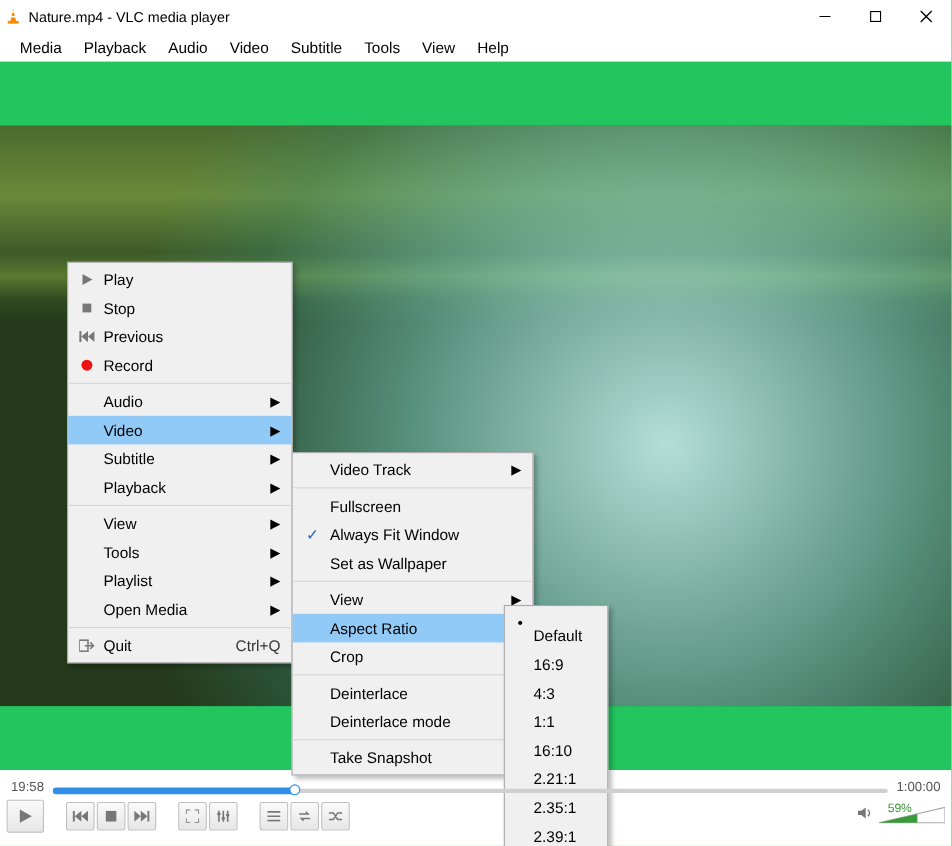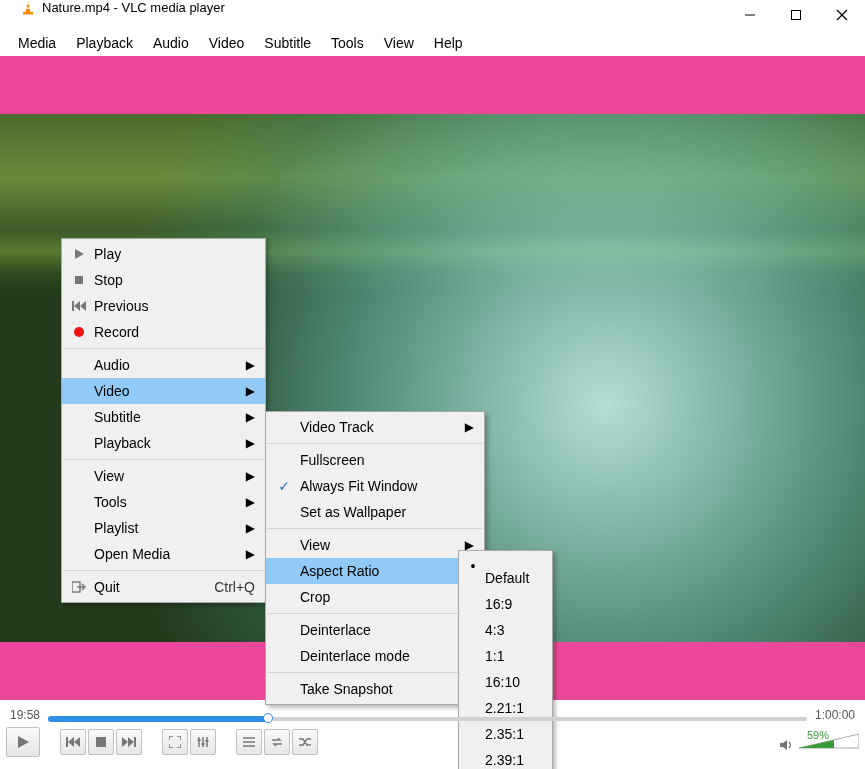--- a/index.html
+++ b/index.html
@@ -1,30 +1,30 @@
 <!DOCTYPE html>
 <html><head>
 <meta charset="utf-8">
 <style>
   * { box-sizing: border-box; margin: 0; padding: 0; font-family: "Segoe UI", Tahoma, sans-serif; }
   body { width: 865px; height: 769px; background: #fff; position: relative; overflow: hidden; font-size: 14px; }
 
   
-  .titlebar { height: 30px; display: flex; align-items: flex-start; padding-left: 20px; }
+  .titlebar { height: 30px; display: flex; align-items: center; padding-left: 4px; }
   .titlebar .vlc-logo { width: 16px; height: 16px; margin-right: 6px; }
   .titlebar .title { font-size: 13px; color: #000; }
   .winbtns { margin-left: auto; display: flex; }
   .winbtn { width: 46px; height: 30px; display: flex; align-items: center; justify-content: center; font-size: 14px; color: #000; }
 
   
   .menubar { height: 26px; display: flex; align-items: center; padding-left: 8px; gap: 0; color: #000; text-align: center; }
   .menubar .menuitem { padding: 3px 10px; font-size: 14px; cursor: default; }
 
   
-  .video-stage { position: relative; width: 100%; height: 644px; background: #ec4899; }
+  .video-stage { position: relative; width: 100%; height: 644px; background: #22c55e; }
   .video-frame { position: absolute; left: 0; right: 0; top: 58px; bottom: 58px; overflow: hidden; }
   .nature {
     position:absolute; inset:0;
     background:
       radial-gradient(circle at 70% 55%, rgba(195,240,235,.9) 0%, rgba(120,200,190,.6) 35%, rgba(60,140,120,.3) 60%, rgba(30,90,70,0) 75%),
       linear-gradient(180deg, #4a6a2e 0%, #6a8a3a 12%, #3d5a28 22%, #5a7a30 26%, #2f4a20 30%, #243a1a 34%),
       linear-gradient(180deg, #6f662e 34%, #8a8240 40%, #a0a060 46%, #7aa090 55%, #6fb8b0 65%, #5aa8a0 75%, #3a7a70 88%, #234a42 100%);
   }
 
   
@@ -57,21 +57,21 @@
   .slider .fill { position:absolute; left:0; width:29%; top:2px; height:6px; background:#2f8fe6; border-radius:3px; }
   .slider .thumb { position:absolute; left:29%; top:-1px; width:10px; height:10px; margin-left:-5px; background:#fff; border:1px solid #2f8fe6; border-radius:50%; }
 
   
   .toolbar { display:flex; align-items:center; height: 40px; padding: 0 6px; gap:6px; }
   .tbgroup { display:flex; gap:2px; }
   .tbtn { width:26px; height:26px; border:1px solid #bfbfbf; background:linear-gradient(#fafafa,#e6e6e6); display:flex; align-items:center; justify-content:center; color:#555; font-size:12px; border-radius:2px; }
   .tbtn.big { width:34px; height:30px; }
 
   
-  .volwrap { margin-left:auto; display:flex; align-items:flex-end; gap:4px; position:relative; }
+  .volwrap { margin-left:auto; display:flex; align-items:flex-start; gap:4px; position:relative; }
   .volpct { font-size:11px; color:#3a9a3a; position:absolute; right:30px; top:-3px; }
   svg { display:block; }
 </style>
 </head>
 <body>
 
 <div class="titlebar">
   <svg class="vlc-logo" viewBox="0 0 16 16">
     <path d="M8 1 L10.5 12 L5.5 12 Z" fill="#ff8c00"></path>
     <rect x="3" y="12" width="10" height="2.5" fill="#ff8c00"></rect>

